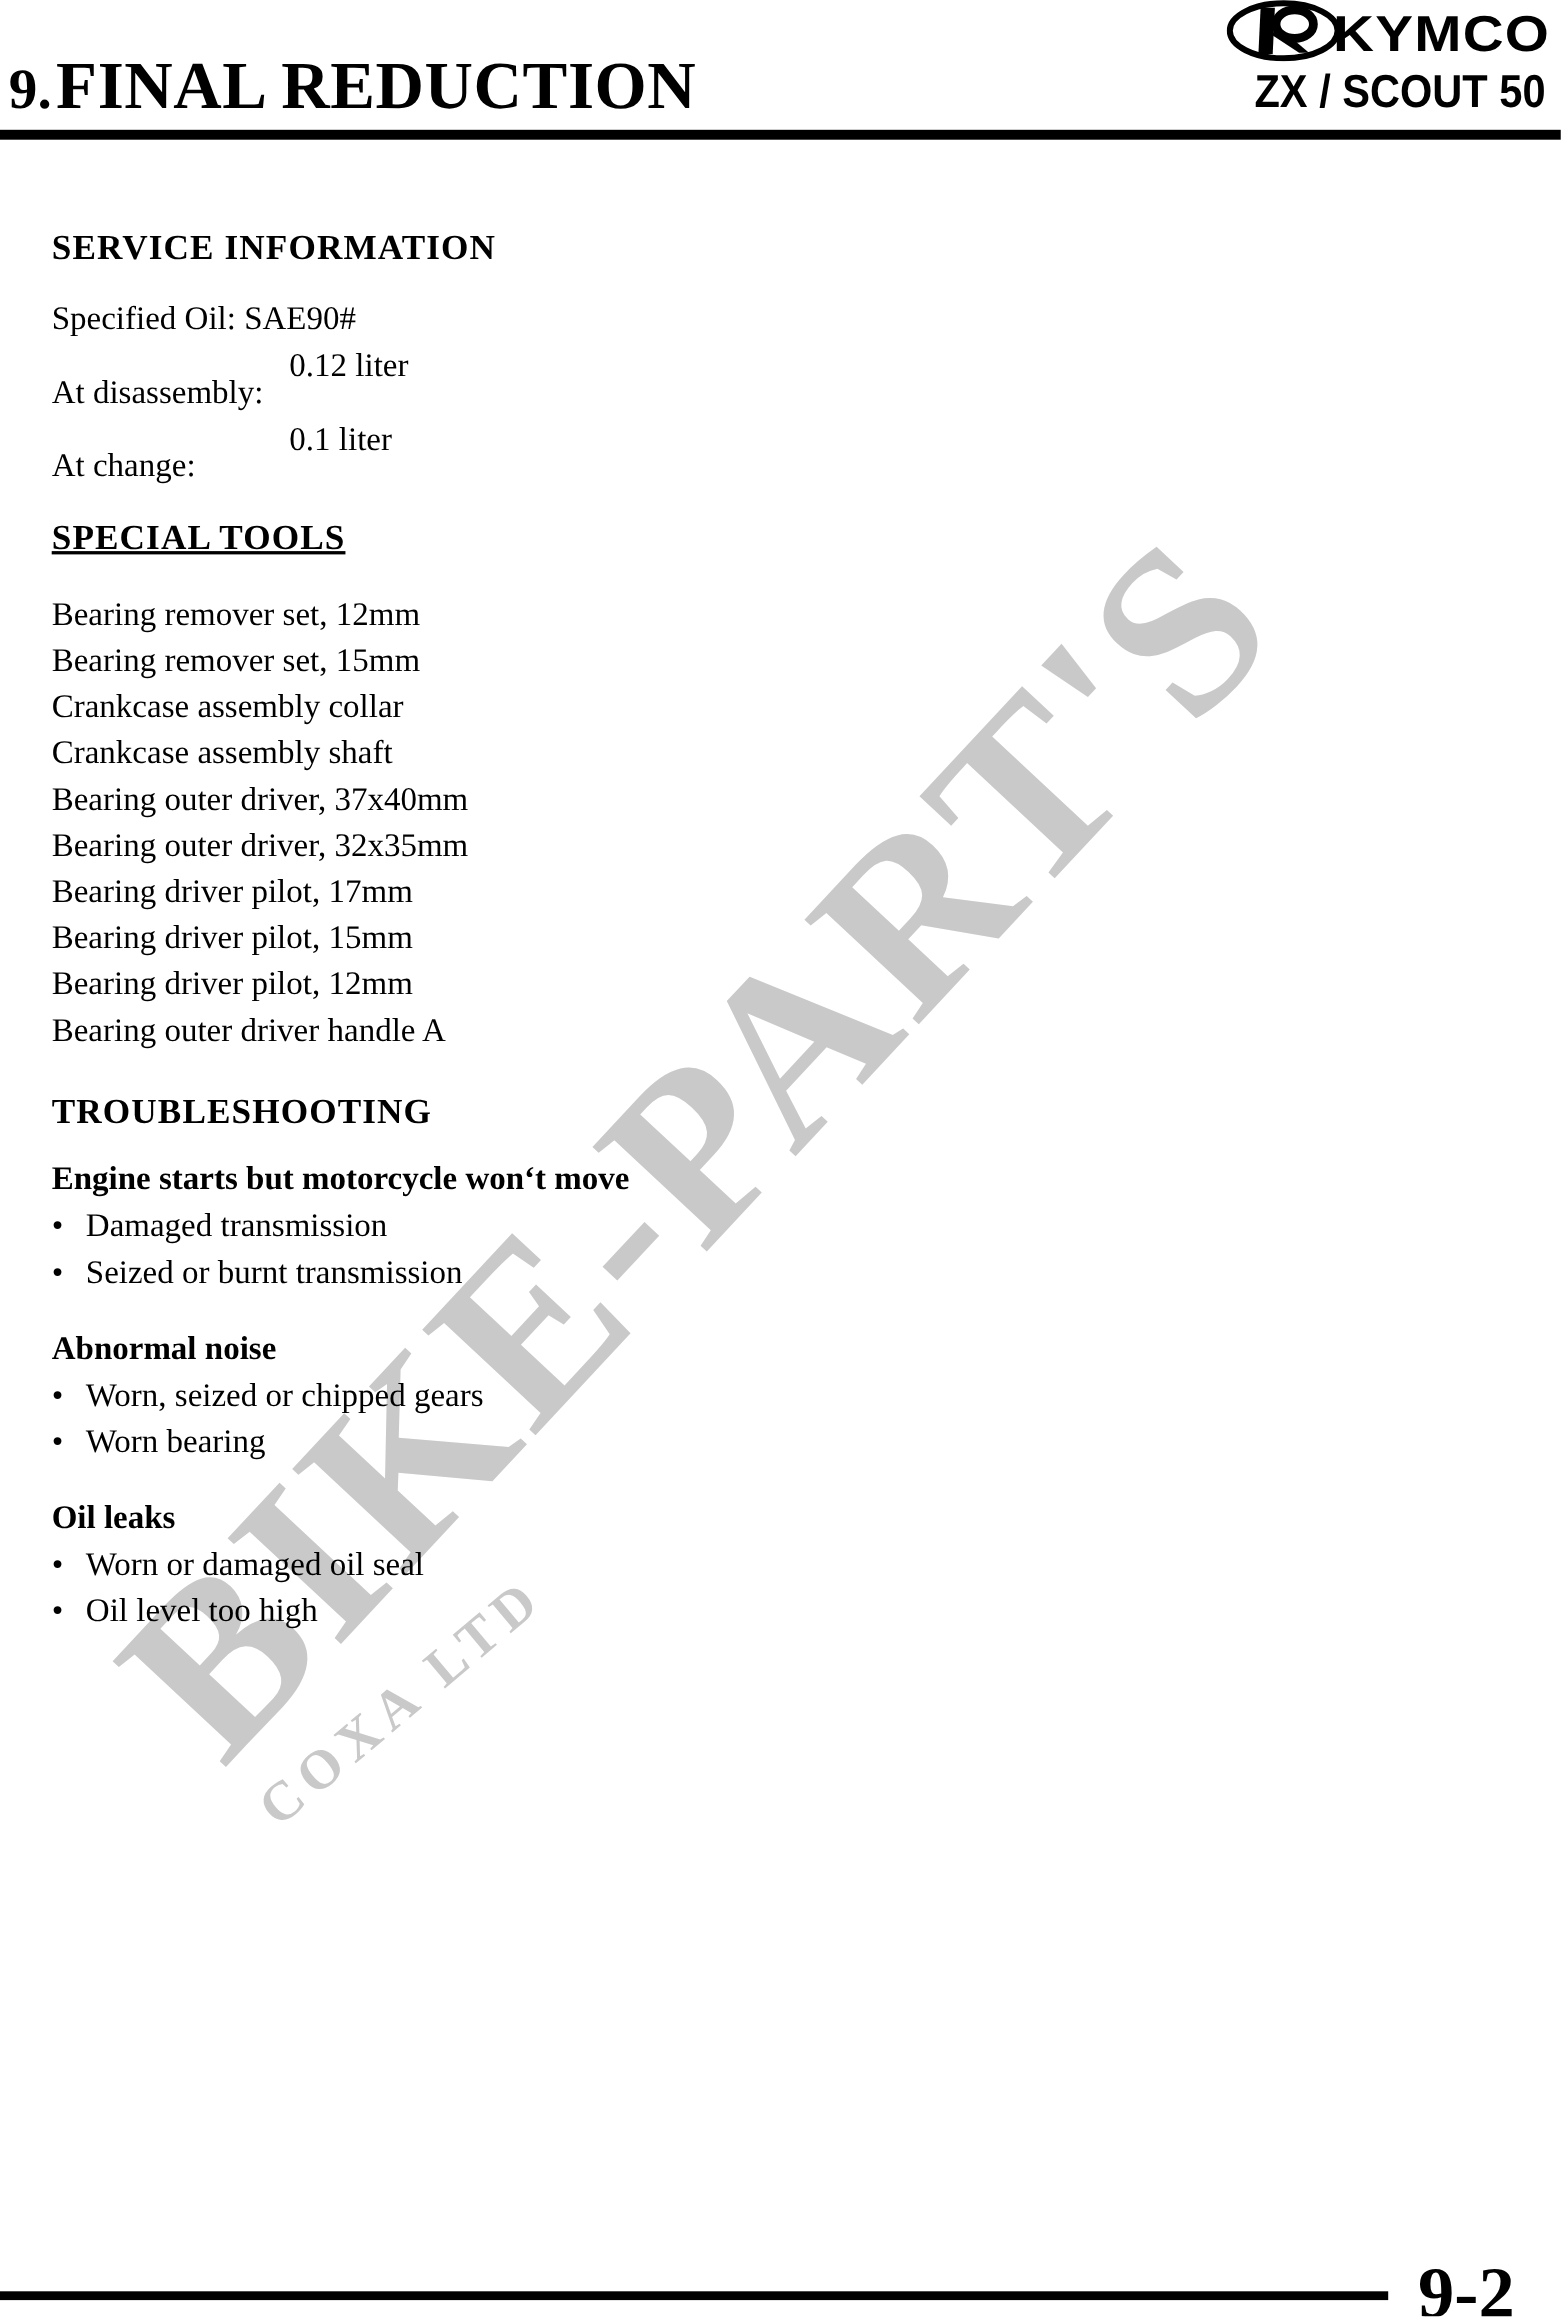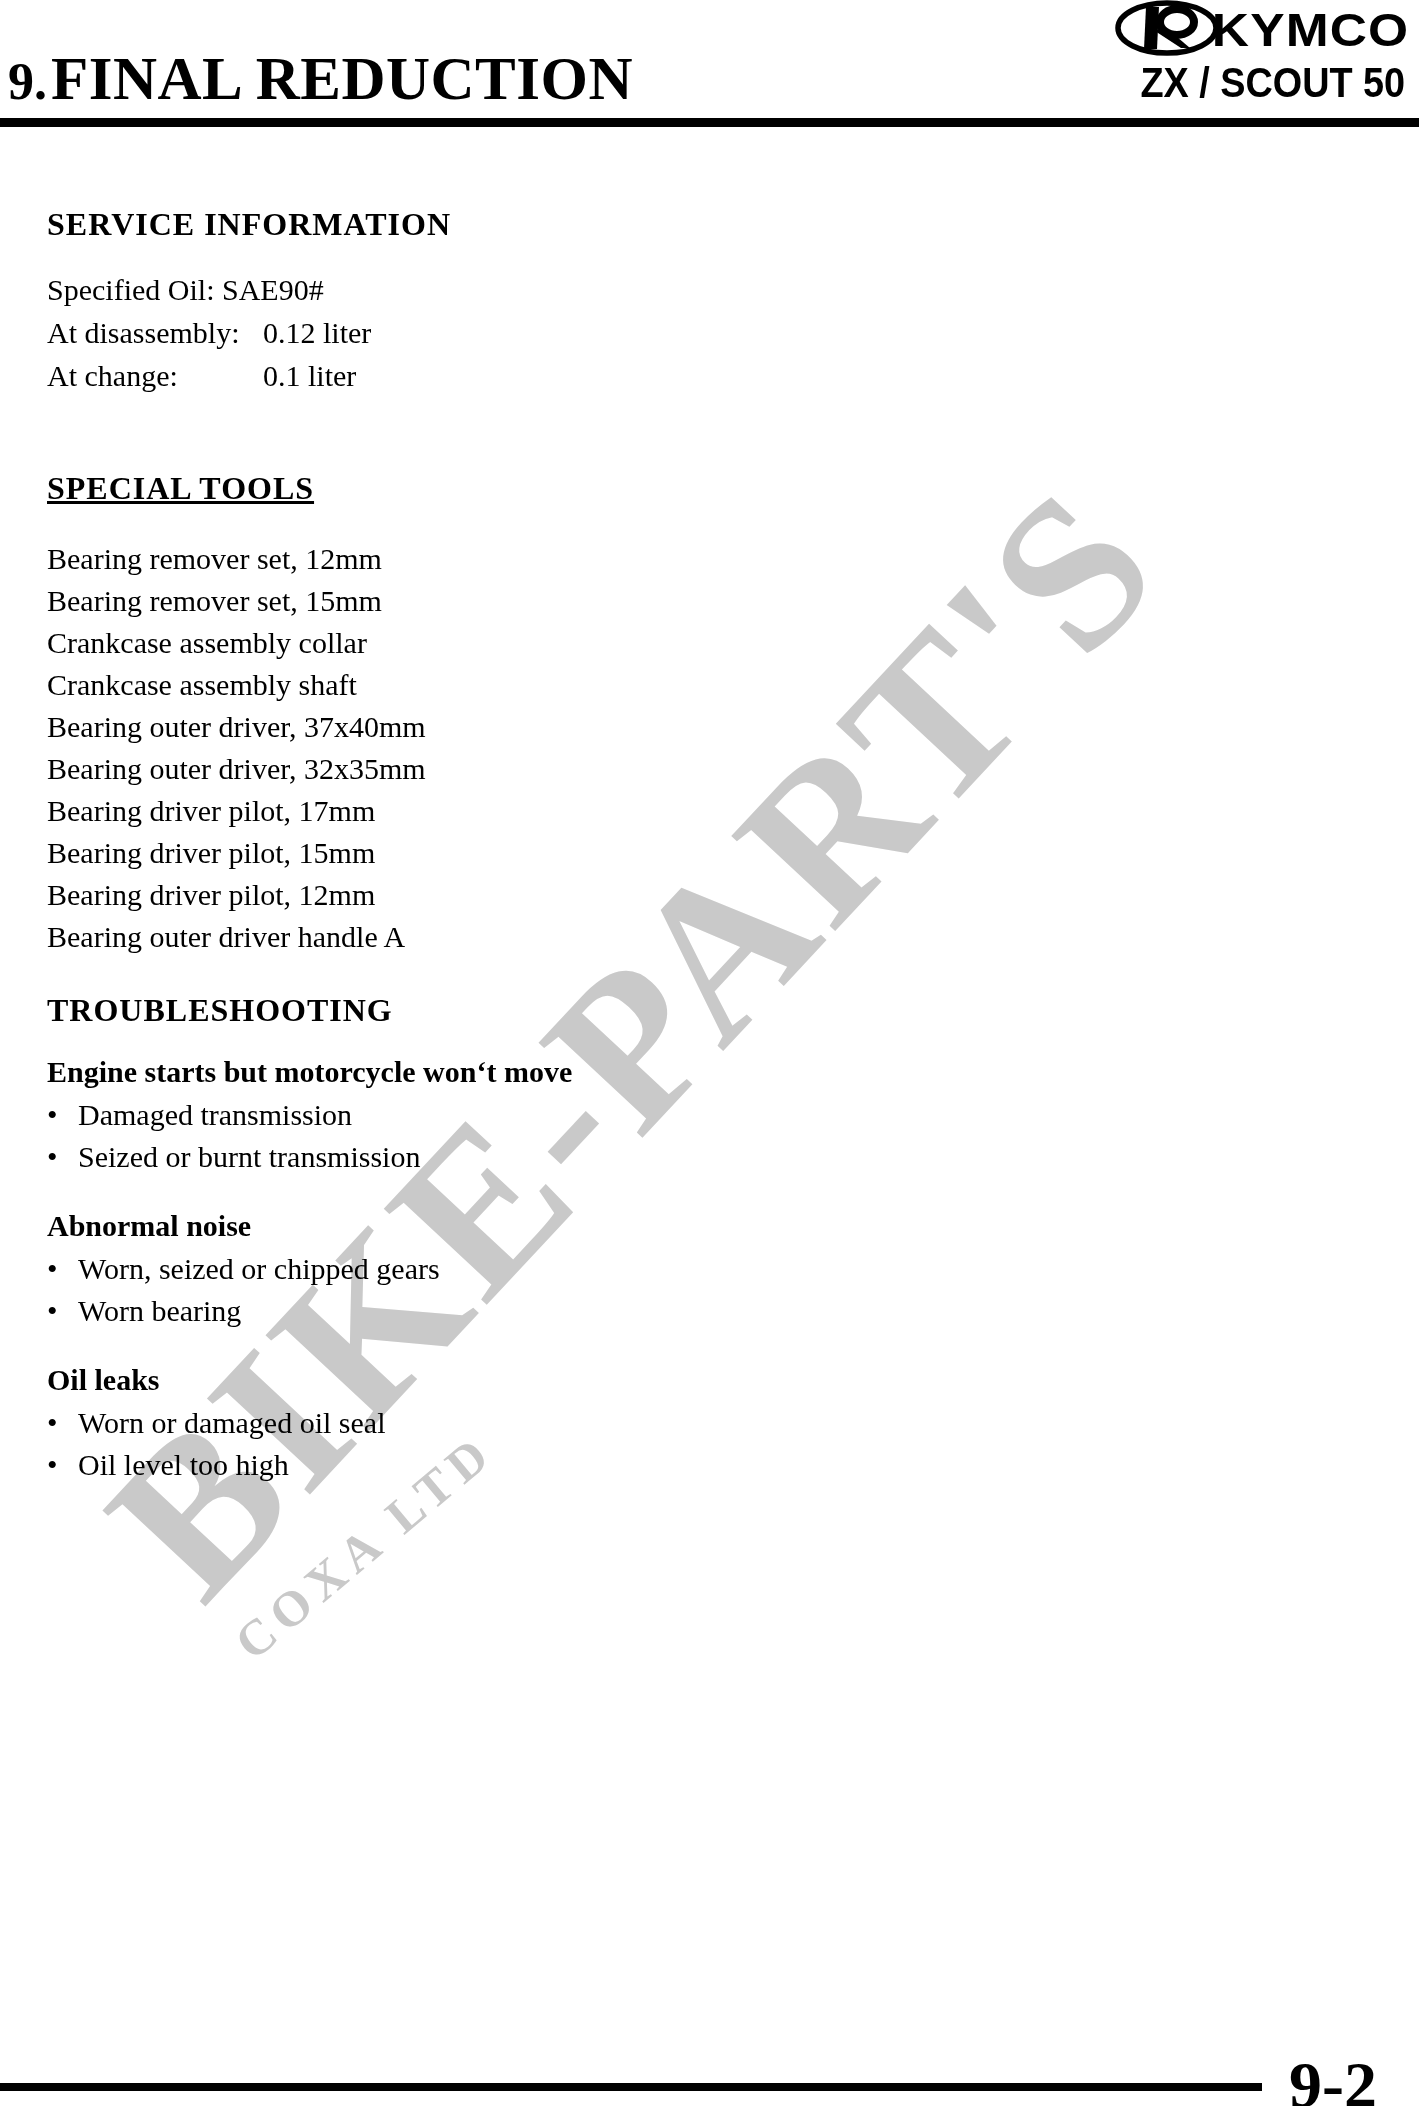--- a/index.html
+++ b/index.html
@@ -69,21 +69,21 @@
   }
   
   .sec-heading{
     position:absolute;left:47px;
     font-weight:bold;font-size:32px;line-height:44px;letter-spacing:1px;
     white-space:nowrap;
   }
   
   .body-block{position:absolute;left:47px;font-size:30px;line-height:43px;white-space:nowrap;}
   .svc-row{display:flex;}
-  .svc-label{display:inline-block;width:216px;}
+  .svc-label{display:inline-block;width:216px;margin-top:24px;}
   .tool-line{font-size:30px;line-height:42px;}
   .ts-group{position:absolute;left:47px;white-space:nowrap;}
   .ts-title{font-weight:bold;font-size:30px;line-height:44px;}
   .ts-bullet{font-size:30px;line-height:42px;}
   .ts-bullet .bullet{display:inline-block;width:31px;}
   
   .footer-rule{
     position:absolute;left:0;top:2083px;width:1262px;height:8px;background:#000;
   }
   .page-number{

